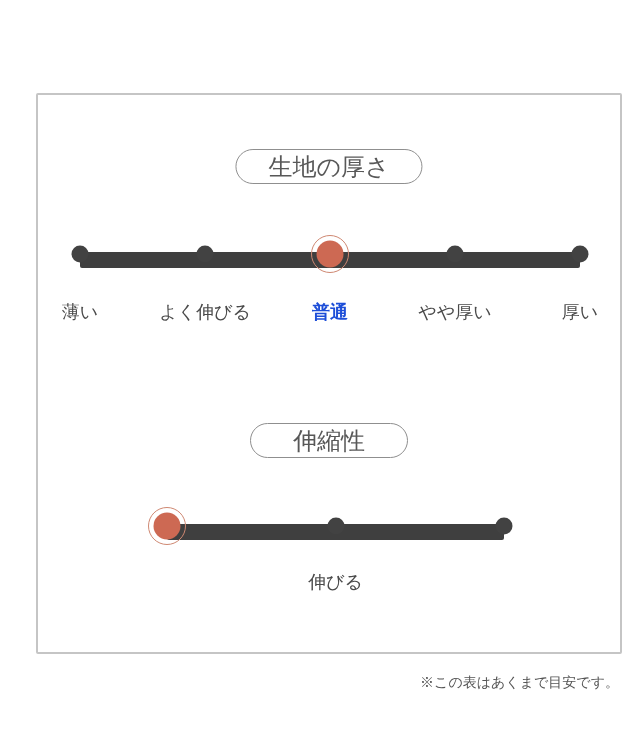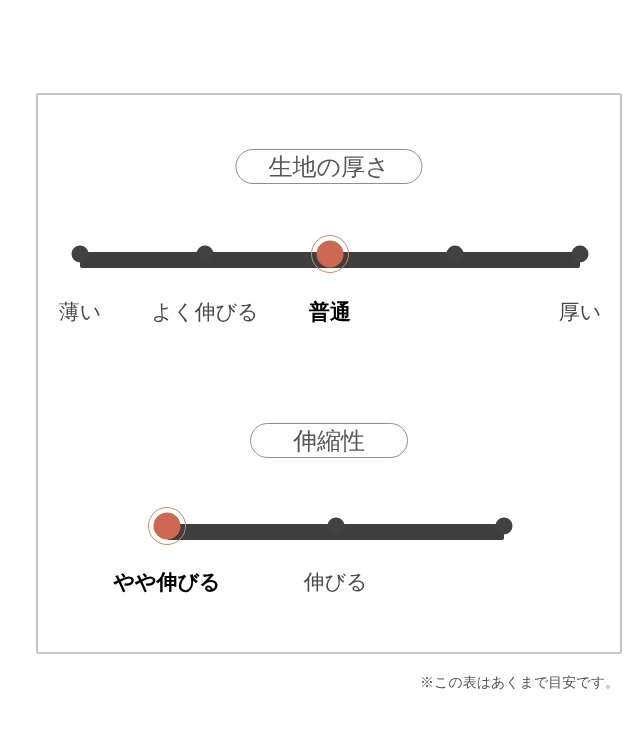--- a/index.html
+++ b/index.html
@@ -32,22 +32,22 @@
   .stop.selected .dot{width:27px;height:27px;background:var(--accent);}
   .stop.selected .ring{position:absolute;left:0;top:0;transform:translate(-50%,-50%);
     width:38px;height:38px;border:1.5px solid var(--accent-ring);border-radius:50%;}
   .stop .ring{display:none;}
   .stop.selected .ring{display:block;background:transparent;}
 
   .labels{position:absolute;height:26px;}
   .labels-1{left:42px;top:196px;width:500px;}
   .labels-2{left:129px;top:466px;width:337px;}
   .axis-label{position:absolute;top:0;transform:translateX(-50%);
-    font-size:21px;line-height:26px;color:var(--text);white-space:nowrap;}
-  .axis-label.selected{font-weight:700;color:#000000;}
+    font-size:18px;line-height:26px;color:var(--text);white-space:nowrap;}
+  .axis-label.selected{font-weight:700;color:#1d4ed8;}
 
   .footnote{position:absolute;right:14px;top:650px;
     font-size:14px;color:var(--footnote);white-space:nowrap;}
 </style>
 </head>
 <body>
 
 <div class="stage">
   <div class="panel">
 
@@ -71,20 +71,21 @@
             <span class="dot"></span>
           </div>
         <div class="stop" style="left:100%">
             <span class="dot"></span>
           </div>
       </div>
       <div class="labels labels-1">
         <span class="axis-label" style="left:0%">薄い</span>
         <span class="axis-label" style="left:25%">よく伸びる</span>
         <span class="axis-label selected" style="left:50%">普通</span>
+        <span class="axis-label" style="left:75%">やや厚い</span>
         <span class="axis-label" style="left:100%">厚い</span>
       </div>
     </section>
 
     <section>
       <div class="pill pill-2">
         <span>伸縮性</span>
       </div>
       <div class="track track-2">
         <div class="line"></div>
@@ -93,21 +94,20 @@
             <span class="dot"></span>
           </div>
         <div class="stop" style="left:50%">
             <span class="dot"></span>
           </div>
         <div class="stop" style="left:100%">
             <span class="dot"></span>
           </div>
       </div>
       <div class="labels labels-2">
-        <span class="axis-label selected" style="left:0%">やや伸びる</span>
         <span class="axis-label" style="left:50%">伸びる</span>
       </div>
     </section>
 
   </div>
 
   <div class="footnote">※この表はあくまで目安です。</div>
 </div>
 
 </body></html>

